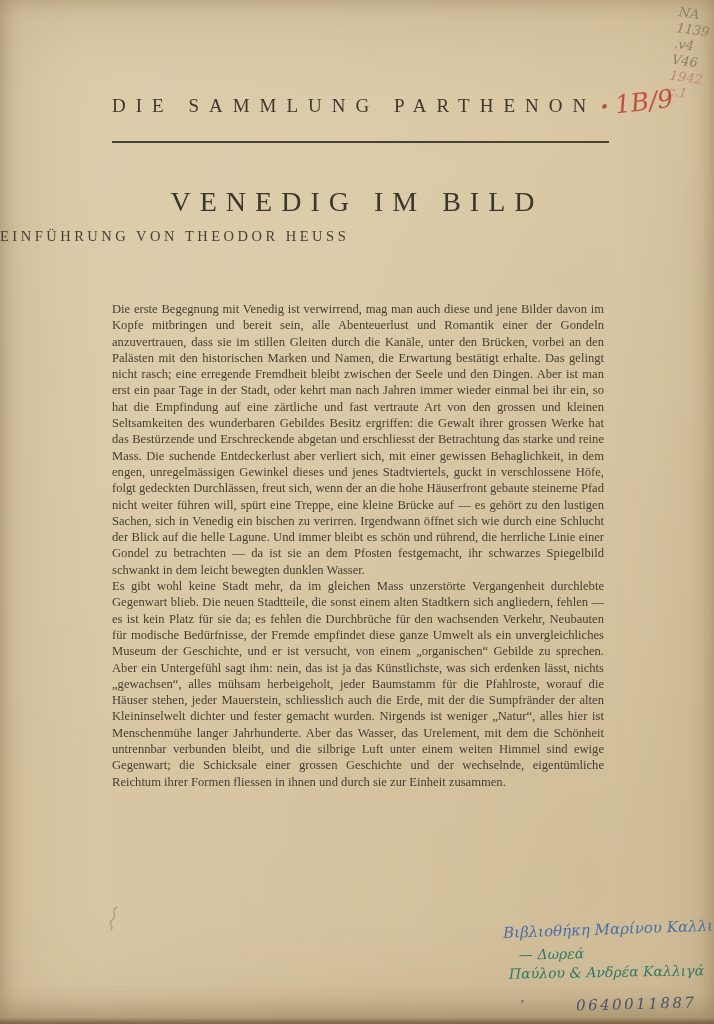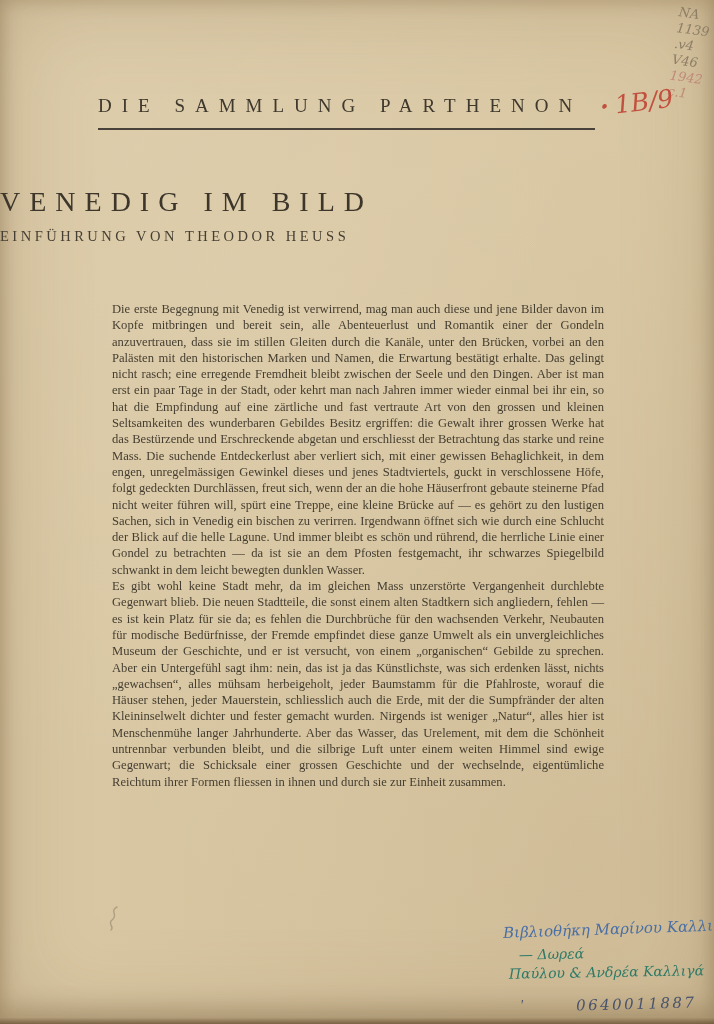--- a/index.html
+++ b/index.html
@@ -28,25 +28,25 @@
   .bottom-edge {
     position: absolute;
     left: 0; bottom: 0;
     width: 100%; height: 6px;
     background: linear-gradient(to bottom, rgba(90,66,36,0.05), rgba(80,58,30,0.55));
   }
 
   
   .series-header {
     position: absolute;
-    left: 98px;
+    left: 112px;
     top: 95px;
     width: 497px;
     border-bottom: 2px solid #49423a;
-    padding-bottom: 11px;
+    padding-bottom: 24px;
     white-space: nowrap;
   }
   .series-title {
     font-size: 19px;
     letter-spacing: 10px;
     color: #3e382d;
   }
   .red-mark {
     position: absolute;
     left: 600px;
@@ -82,21 +82,21 @@
     color: #c08b7a;
   }
 
   
   .page-title {
     position: absolute;
     left: 0;
     top: 186px;
     width: 100%;
     margin: 0;
-    text-align: left;
+    text-align: center;
     font-size: 28px;
     font-weight: normal;
     letter-spacing: 9px;
     color: #3c362b;
   }
   .page-subtitle {
     position: absolute;
     left: 0;
     top: 228px;
     width: 100%;

